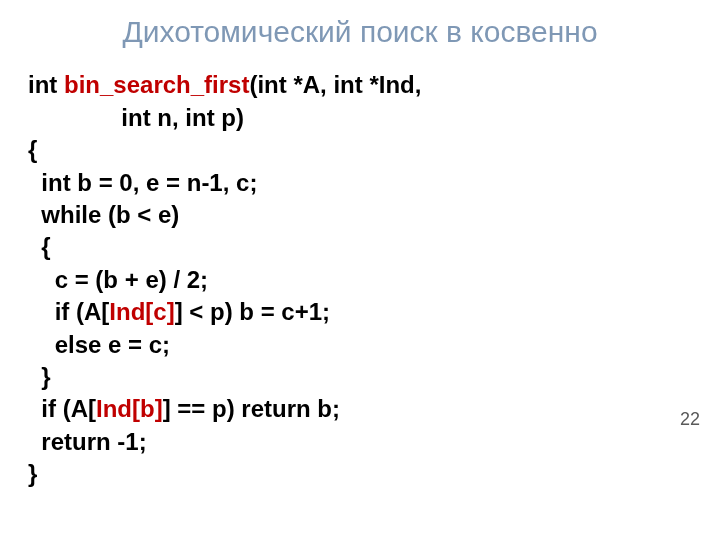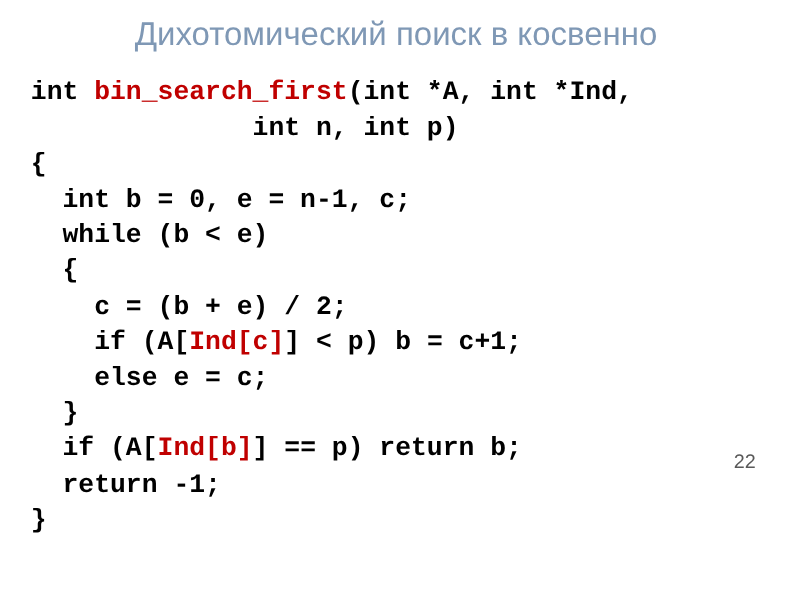--- a/index.html
+++ b/index.html
@@ -21,32 +21,32 @@
   }
   .title {
     text-align: center;
     color: #7f98b5;
     font-size: 30px;
     line-height: 1.18;
     font-weight: 400;
     margin: 0 0 20px 0;
   }
   .code {
-    font-family: Liberation Mono, monospace;
+    font-family: Liberation Sans, sans-serif;
     font-size: 24px;
     line-height: 1.35;
     font-weight: bold;
     color: #000000;
     white-space: pre;
   }
   .fn  { color: #c00000; }
   .idx { color: #c00000; }
   .page-num {
     position: absolute;
-    right: 33px;
+    right: 20px;
     bottom: 14px;
     font-size: 18px;
     color: #595959;
     font-family: Arial, Helvetica, sans-serif;
   }
 </style>
 </head>
 <body>
 
 <div class="slide">

